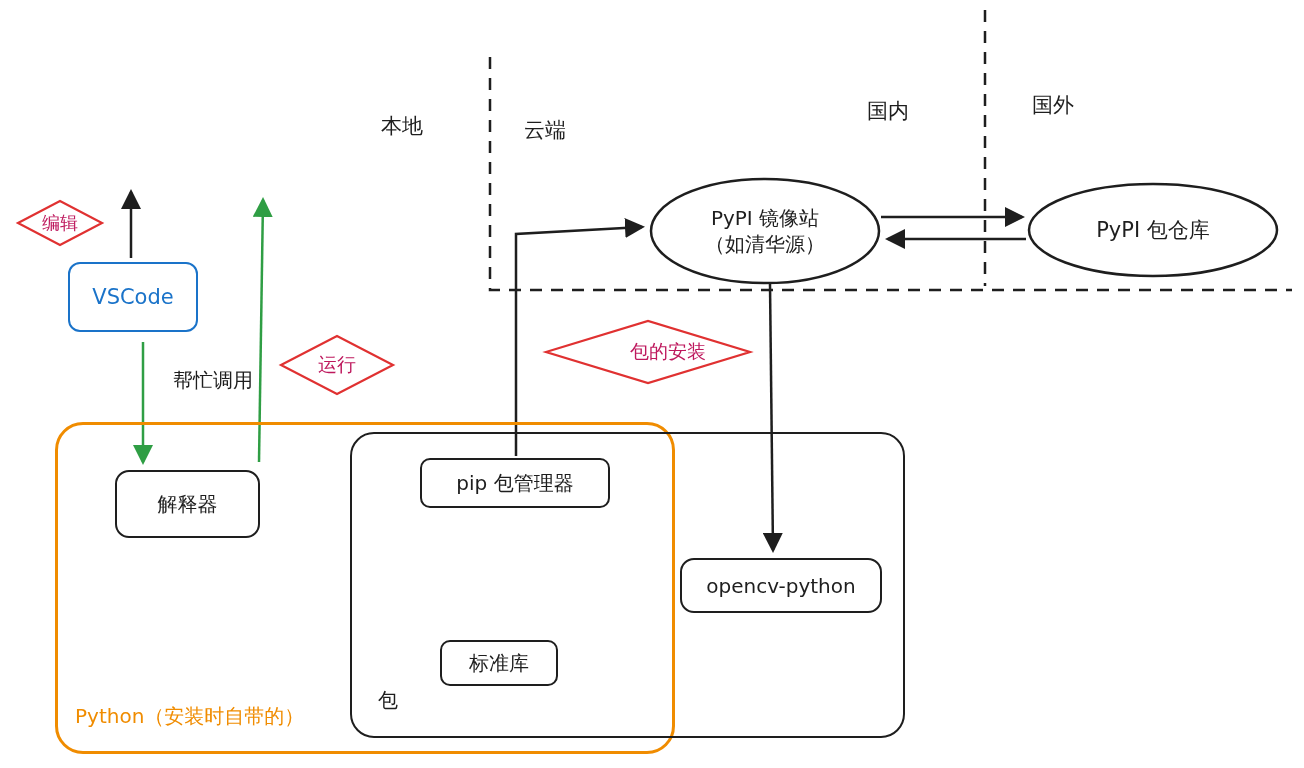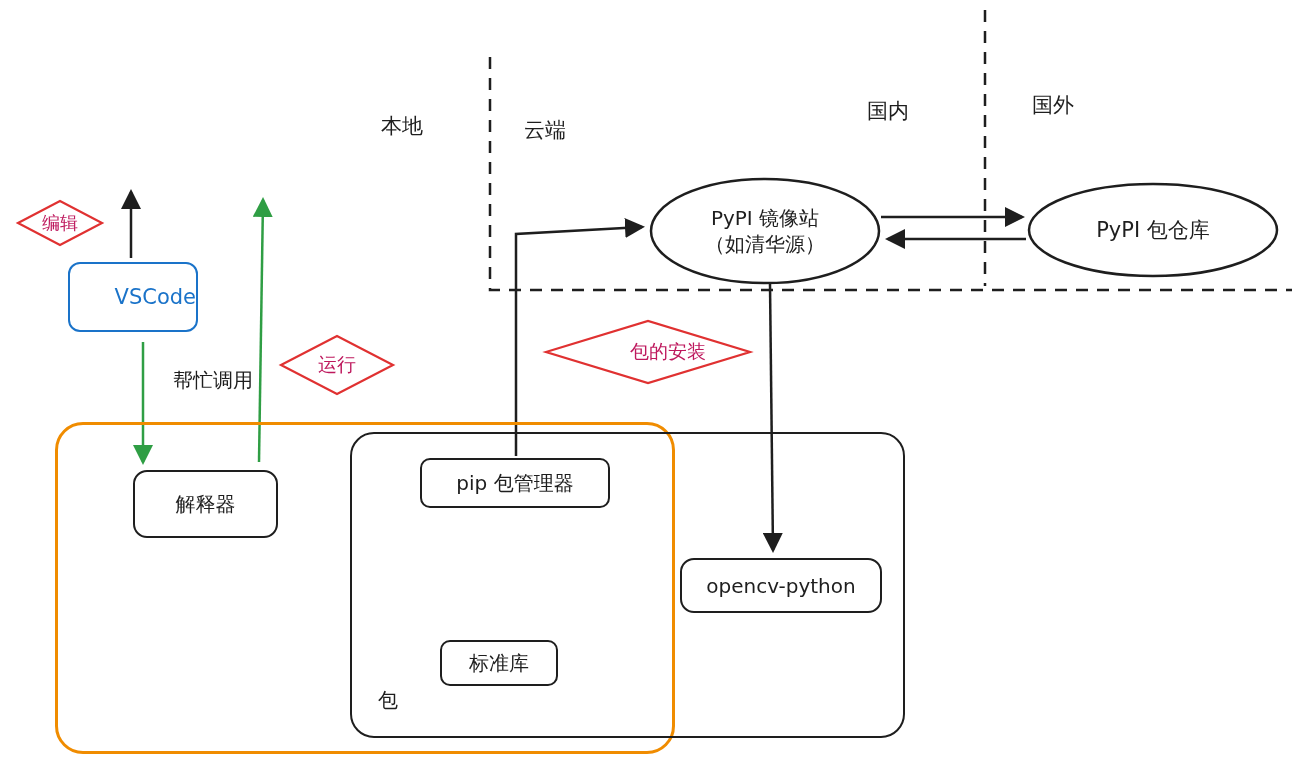--- a/index.html
+++ b/index.html
@@ -14,21 +14,21 @@
   }
   .container-box { background:transparent; }
   .label {
     position:absolute; transform:translate(-50%,-50%);
     font-size:20px; color:#1e1e1e; white-space:nowrap; text-align:center;
   }
   .label.left-anchor { transform:none; }
   .red    { color:#be185d; }
   .orange { color:#f08c00; }
   .code-file   { border-radius:18px; }
-  .vscode-box  { border-color:#1a73c9; color:#1a73c9; border-radius:12px; font-size:21px;justify-content:flex-end; }
+  .vscode-box  { border-color:#1a73c9; color:#1a73c9; border-radius:12px; font-size:21px; }
   .orange-box  { border-color:#f08c00; border-width:3px; border-radius:28px; background:transparent; }
   .pkg-box     { border-radius:24px; background:transparent; }
   .small-box   { border-radius:10px; }
   .ellipse-label { line-height:1.3; }
 </style>
 </head>
 <body>
 
 <div class="canvas">
 
@@ -62,21 +62,21 @@
   </svg>
 
   <div class="box orange-box container-box" style="left:55px; top:422px; width:620px; height:332px;"></div>
   <div class="box pkg-box container-box" style="left:350px; top:432px; width:555px; height:306px;"></div>
 
 
   <div class="box vscode-box" style="left:68px; top:262px; width:130px; height:70px;">
     <span>VSCode</span>
   </div>
 
-  <div class="box" style="left:133px; top:470px; width:145px; height:68px;">
+  <div class="box" style="left:115px; top:470px; width:145px; height:68px;">
     <span>解释器</span>
   </div>
 
   <div class="box small-box" style="left:420px; top:458px; width:190px; height:50px;">
     <span>pip 包管理器</span>
   </div>
 
   <div class="box small-box" style="left:440px; top:640px; width:118px; height:46px;">
     <span>标准库</span>
   </div>
@@ -94,15 +94,16 @@
   <div class="label" style="left:402px; top:126px; font-size:21px;">本地</div>
   <div class="label" style="left:545px; top:130px; font-size:21px;">云端</div>
   <div class="label" style="left:888px; top:111px; font-size:21px;">国内</div>
   <div class="label" style="left:1053px; top:105px; font-size:21px;text-align:center;">国外</div>
 
   <div class="label red" style="left:60px; top:223px; font-size:18px;">编辑</div>
   <div class="label red" style="left:337px; top:365px; font-size:19px;">运行</div>
   <div class="label" style="left:213px; top:380px;">帮忙调用</div>
   <div class="label red" style="left:648px; top:352px; font-size:19px;margin-left:20px;">包的安装</div>
 
+  <div class="label left-anchor orange" style="left:75px; top:703px; font-size:20px;">Python（安装时自带的）</div>
   <div class="label" style="left:388px; top:700px;">包</div>
 
 </div>
 
 </body></html>

